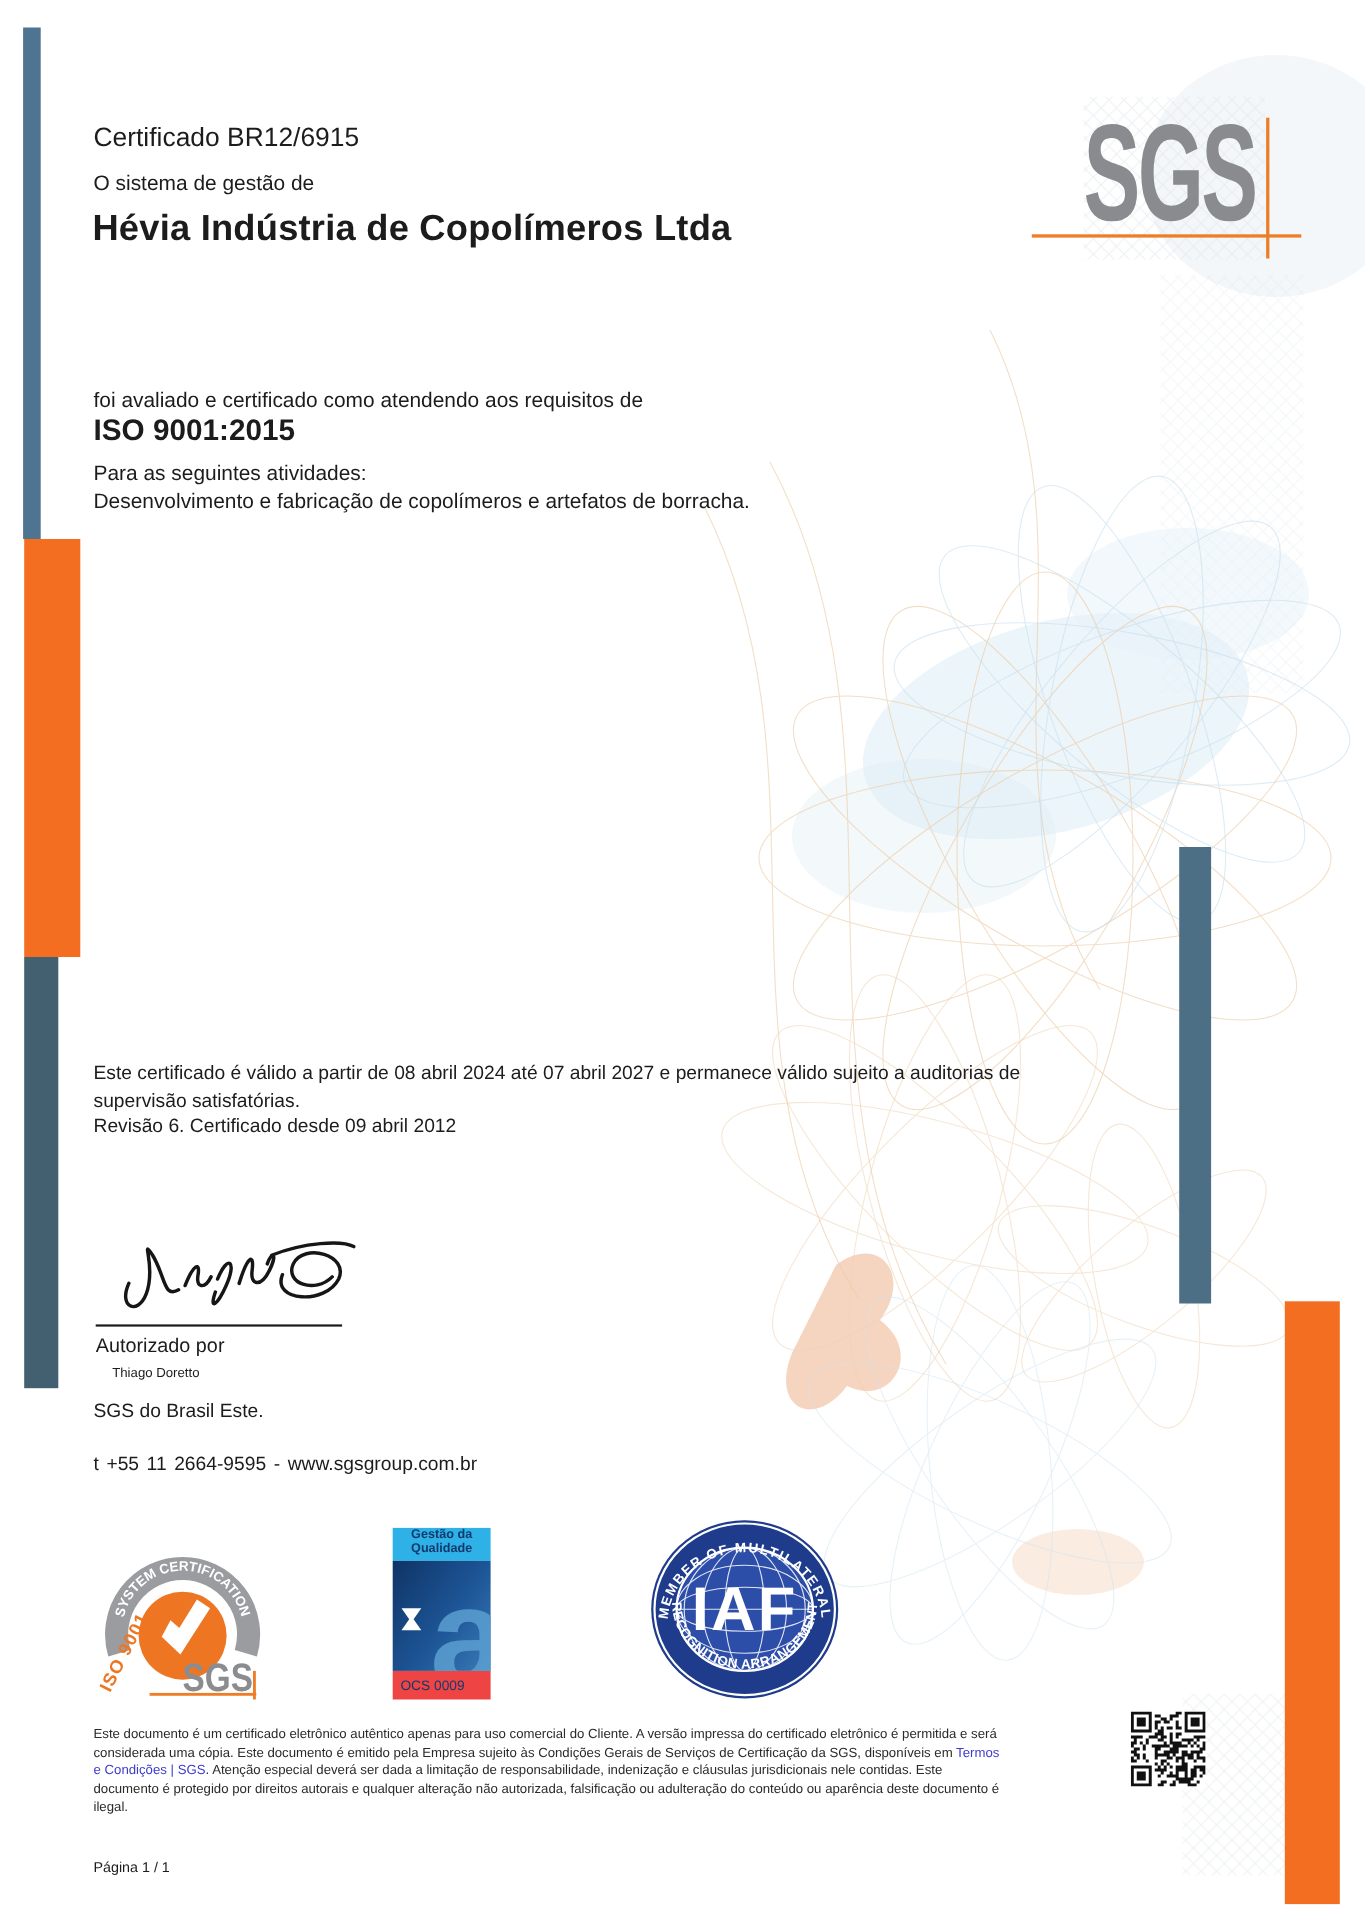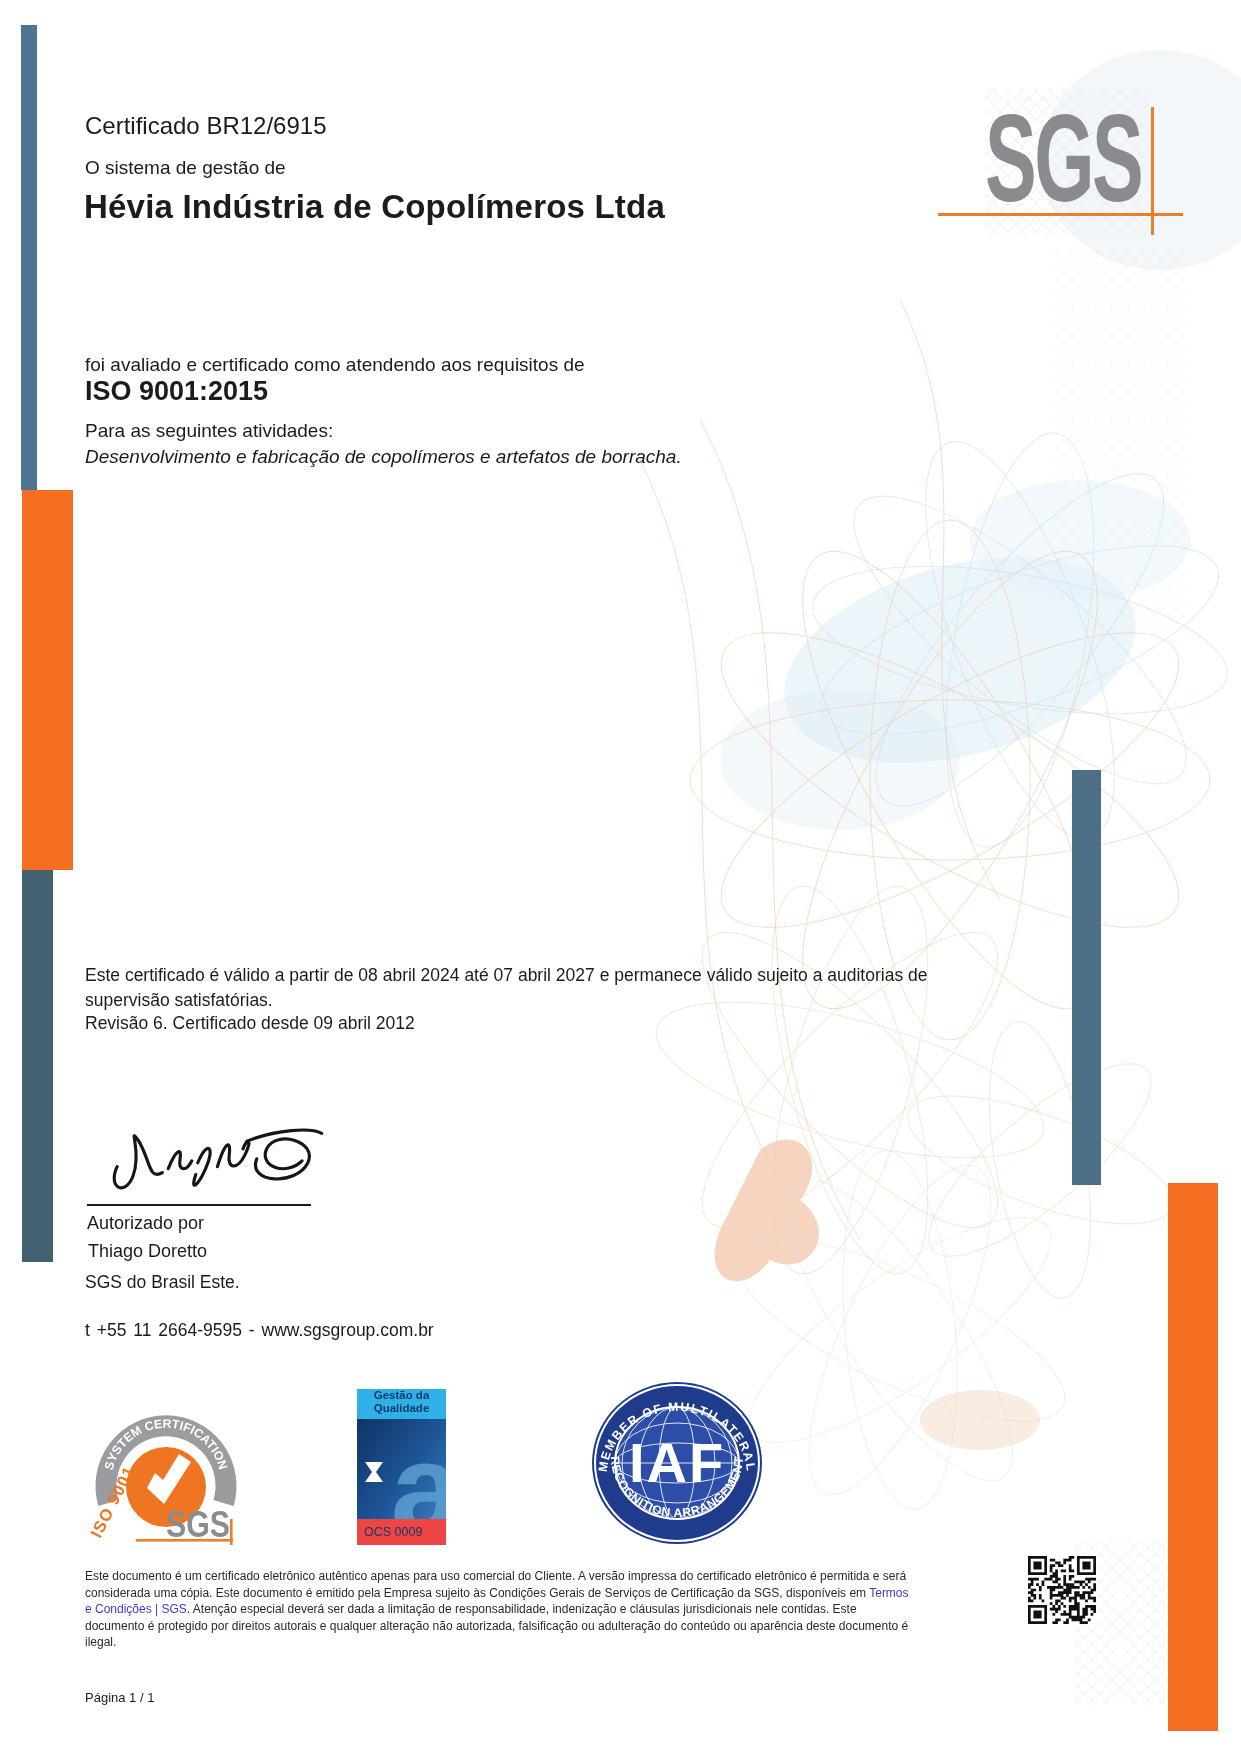--- a/index.html
+++ b/index.html
@@ -9,32 +9,32 @@
   .bar{position:absolute;z-index:1;}
   .txt{position:absolute;z-index:2;}
   .fs19{font-size:19px;line-height:26px;}
   .cert-number{left:85px;top:112px;font-size:24px;}
   .intro{left:85px;top:157px;font-size:19px;}
   .company{left:84px;top:188px;font-size:33px;font-weight:bold;letter-spacing:.2px;}
   .address{left:85px;top:298px;width:870px;}
   .assessment{left:85px;top:352px;}
   .standard{left:85px;top:376px;font-size:27px;font-weight:bold;}
   .act-label{left:85px;top:418px;}
-  .activities{left:85px;top:444px;font-style:italic;}
+  .activities{left:85px;top:444px;}
   .validity{left:85px;top:963px;width:895px;font-size:17.5px;line-height:25px;}
   .revision{left:85px;top:1013px;font-size:17.5px;}
   .sgs-logo{left:985px;top:100px;z-index:2;position:absolute;}
   .sgs-word{display:inline-block;font-size:125px;line-height:115px;font-weight:bold;color:#8a8b8e;
             letter-spacing:-4px;transform:scaleX(.62);transform-origin:left top;}
   .hline{position:absolute;left:938px;top:213px;width:245px;height:3px;background:#ee7d28;z-index:3;}
   .vline{position:absolute;left:1151px;top:107px;width:3px;height:128px;background:#ee7d28;z-index:3;}
   .sig-svg{position:absolute;left:95px;top:1090px;z-index:2;}
   .sig-line{position:absolute;left:87px;top:1204px;width:224px;height:2px;background:#1a1a1a;z-index:2;}
   .authorized{left:87px;top:1213px;font-size:18px;}
-  .signer{left:88px;top:1241px;font-size:18px;}
+  .signer{left:102px;top:1241px;font-size:12px;}
   .issuer-name{left:85px;top:1272px;font-size:17.5px;}
   .issuer-address{left:85px;top:1296px;font-size:17.5px;}
   .issuer-contact{left:85px;top:1320px;font-size:17.5px;word-spacing:2px;}
   .badge{position:absolute;z-index:2;}
   .quality{left:357px;top:1389px;width:89px;}
   .q-top{height:30px;background:#2eb1e6;display:flex;justify-content:center;}
   .q-top .q-hdr{font-size:11.5px;font-weight:bold;color:#123a6e;line-height:13px;text-align:center;width:66px;}
   .q-mid{height:100px;background:linear-gradient(125deg,#0f3466 0%,#1d5596 55%,#3a7ab8 100%);
          position:relative;overflow:hidden;}
   .q-a{position:absolute;right:-16px;bottom:-34px;font-size:128px;font-weight:bold;color:#5b9fd0;

